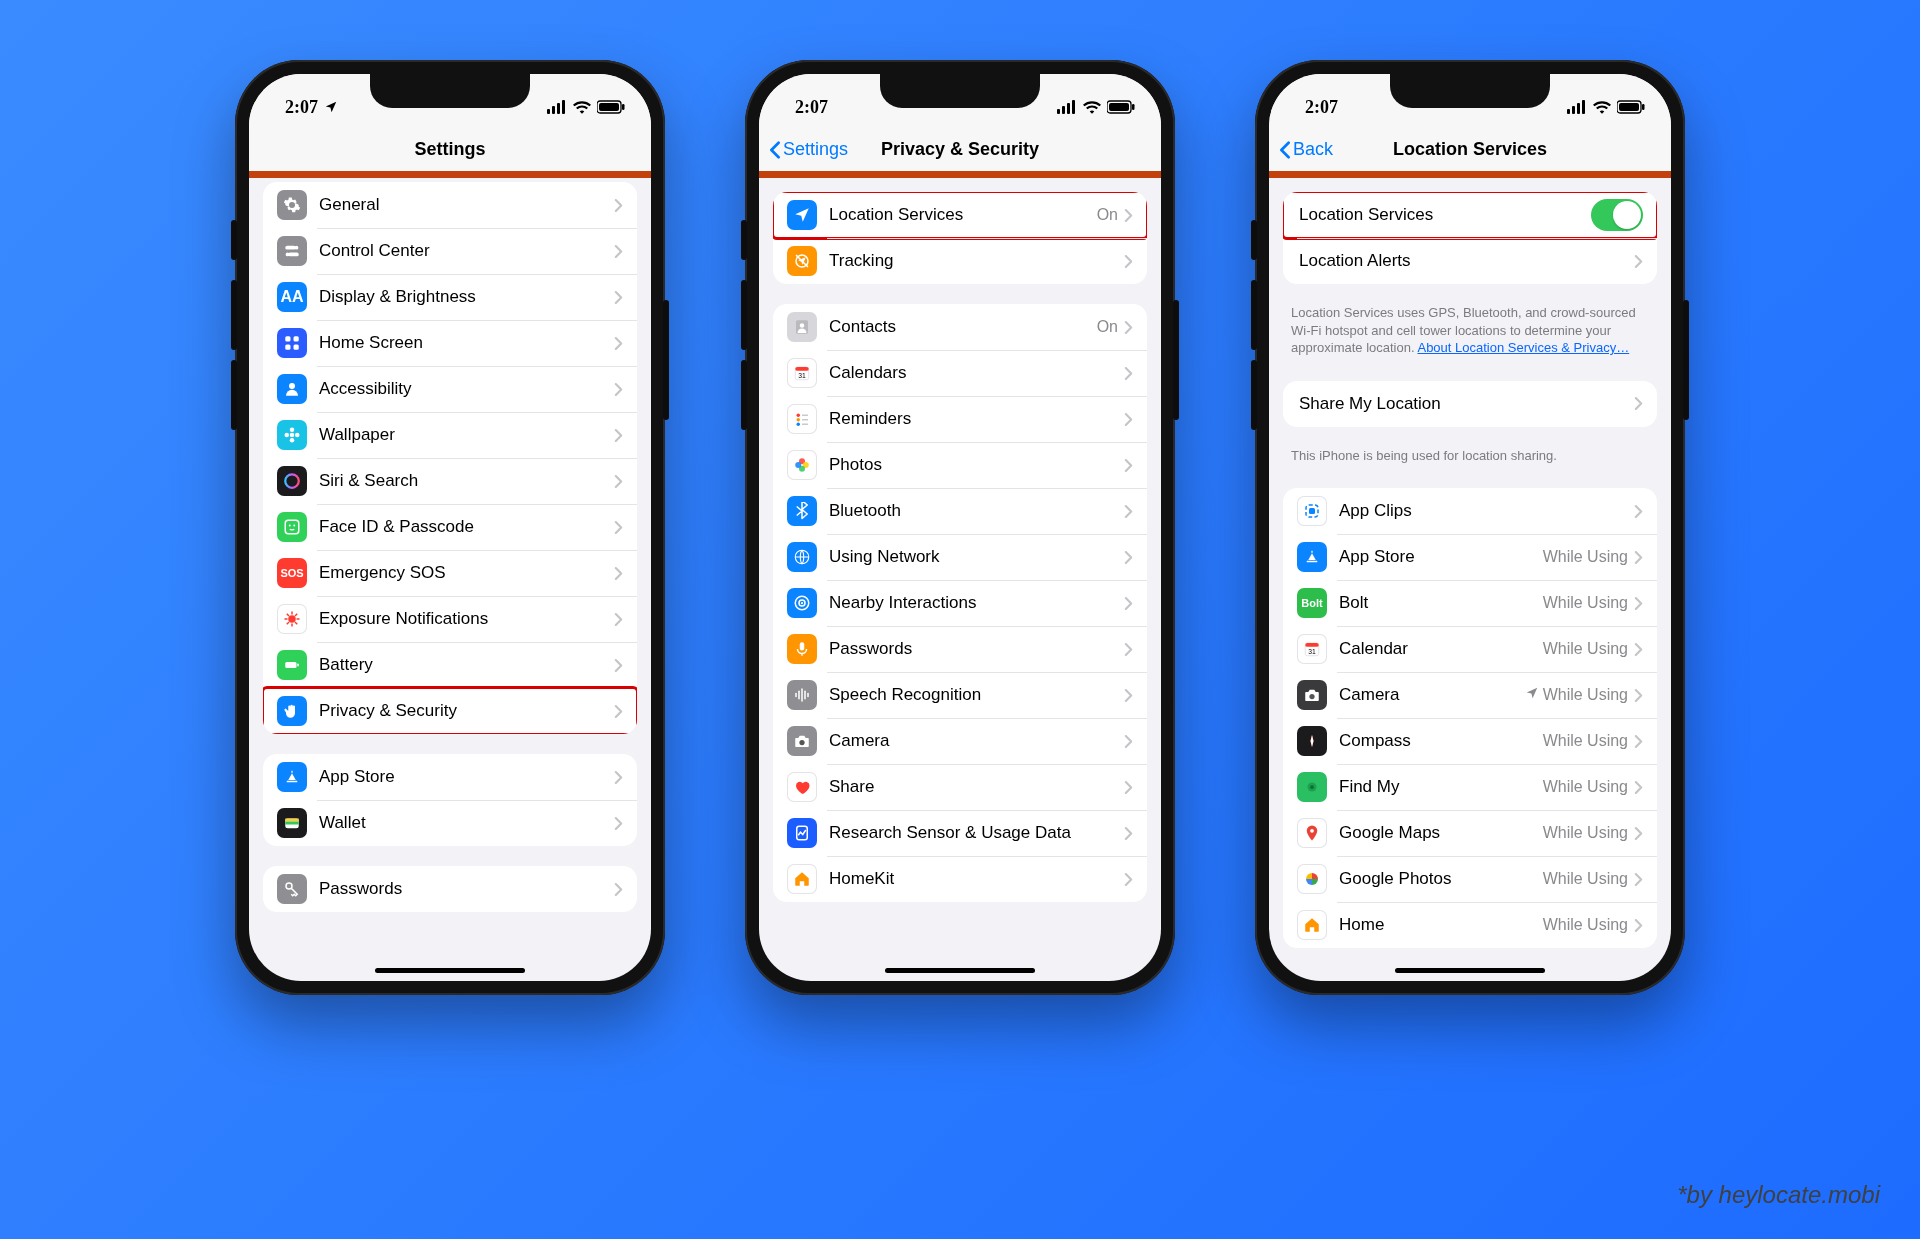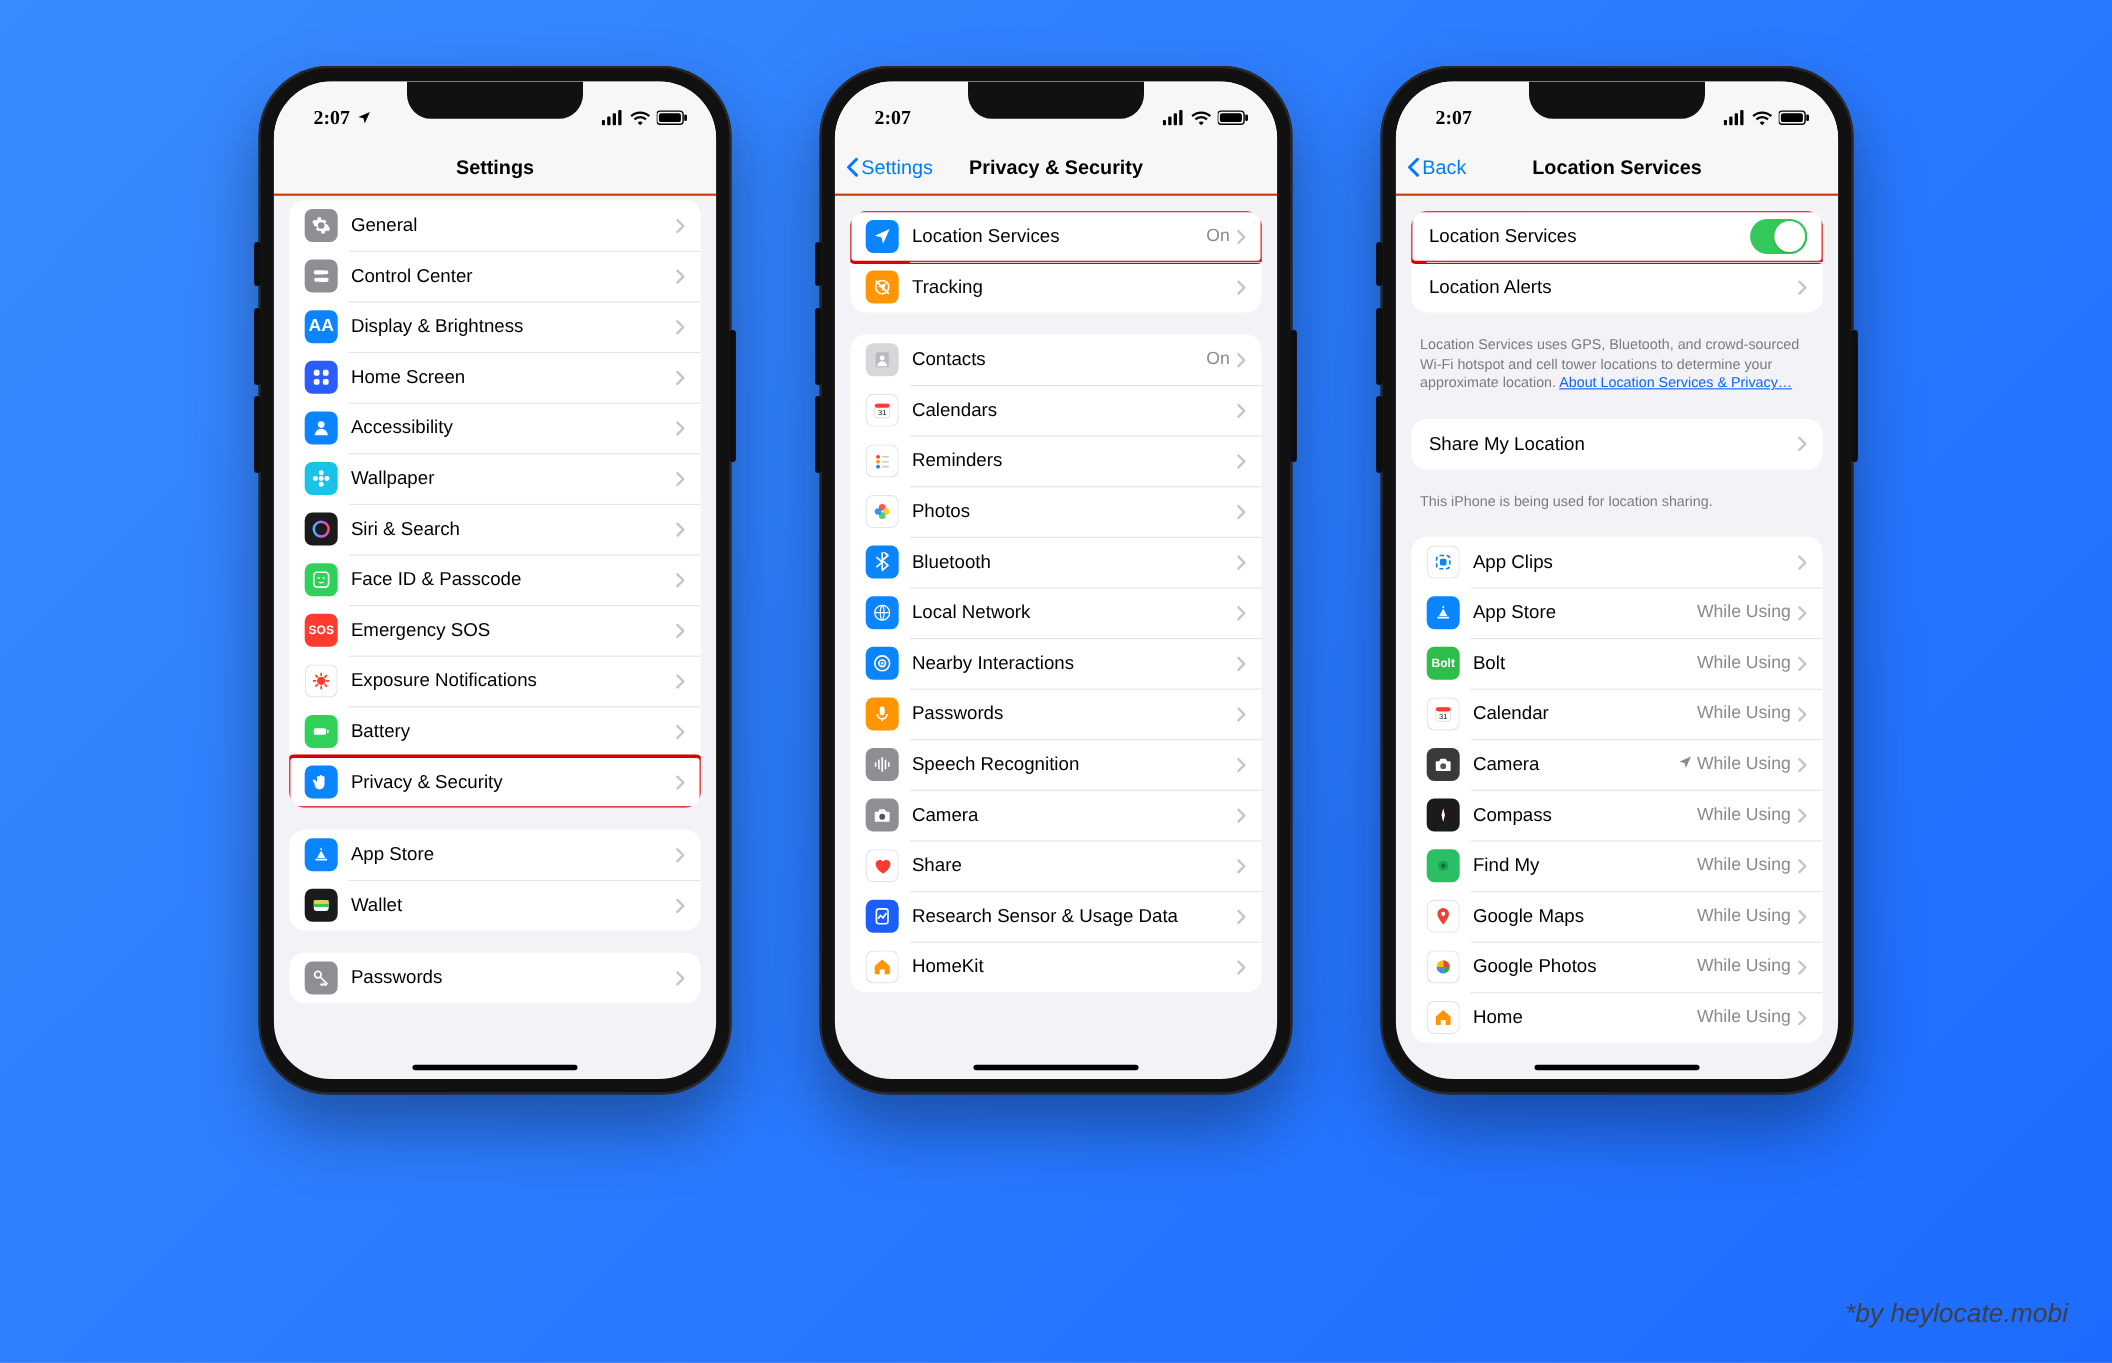--- a/index.html
+++ b/index.html
@@ -88,21 +88,21 @@
   }
   .status-left { display:flex; align-items:center; gap:6px;font-family:Liberation Serif, serif; }
   .status-right { display:flex; align-items:center; gap:6px; }
   .status-right svg, .status-left svg { display:block; }
 
   
   .nav-header {
     display: flex;
     align-items: center;
     height: 50px;
-    border-bottom: 2px solid #c2410c;
+    border-bottom: 7px solid #c2410c;
     background: #f7f7f8;
     position: relative;
     z-index: 5;
     padding: 0 12px;
   }
   .nav-back {
     color: #007aff;
     font-size: 18px;
     display: flex;
     align-items: center;
@@ -587,21 +587,21 @@
                 <polyline points="2,2 8,8 2,14"></polyline>
               </svg>
             </div>
             <div class="row">
               <div class="app-icon" style="background: rgb(10, 132, 255);">
                 <svg viewBox="0 0 24 24" fill="#fff">
                   <circle cx="12" cy="12" r="9" fill="none" stroke="#fff" stroke-width="1.5"></circle>
                   <path d="M3 12h18M12 3c3 3 3 15 0 18M12 3c-3 3-3 15 0 18" fill="none" stroke="#fff" stroke-width="1.5"></path>
                 </svg>
               </div>
-              <div class="label">Local Network</div>
+              <div class="label">Using Network</div>
               <svg class="chevron" width="9" height="15" viewBox="0 0 10 16" fill="none" stroke="#c5c5c9" stroke-width="2.4" stroke-linecap="round" stroke-linejoin="round">
                 <polyline points="2,2 8,8 2,14"></polyline>
               </svg>
             </div>
             <div class="row">
               <div class="app-icon" style="background: rgb(10, 132, 255);">
                 <svg viewBox="0 0 24 24" fill="#fff">
                   <circle cx="12" cy="12" r="9" fill="none" stroke="#fff" stroke-width="2"></circle>
                   <circle cx="12" cy="12" r="4" fill="none" stroke="#fff" stroke-width="2"></circle>
                   <circle cx="12" cy="12" r="1.5"></circle>

